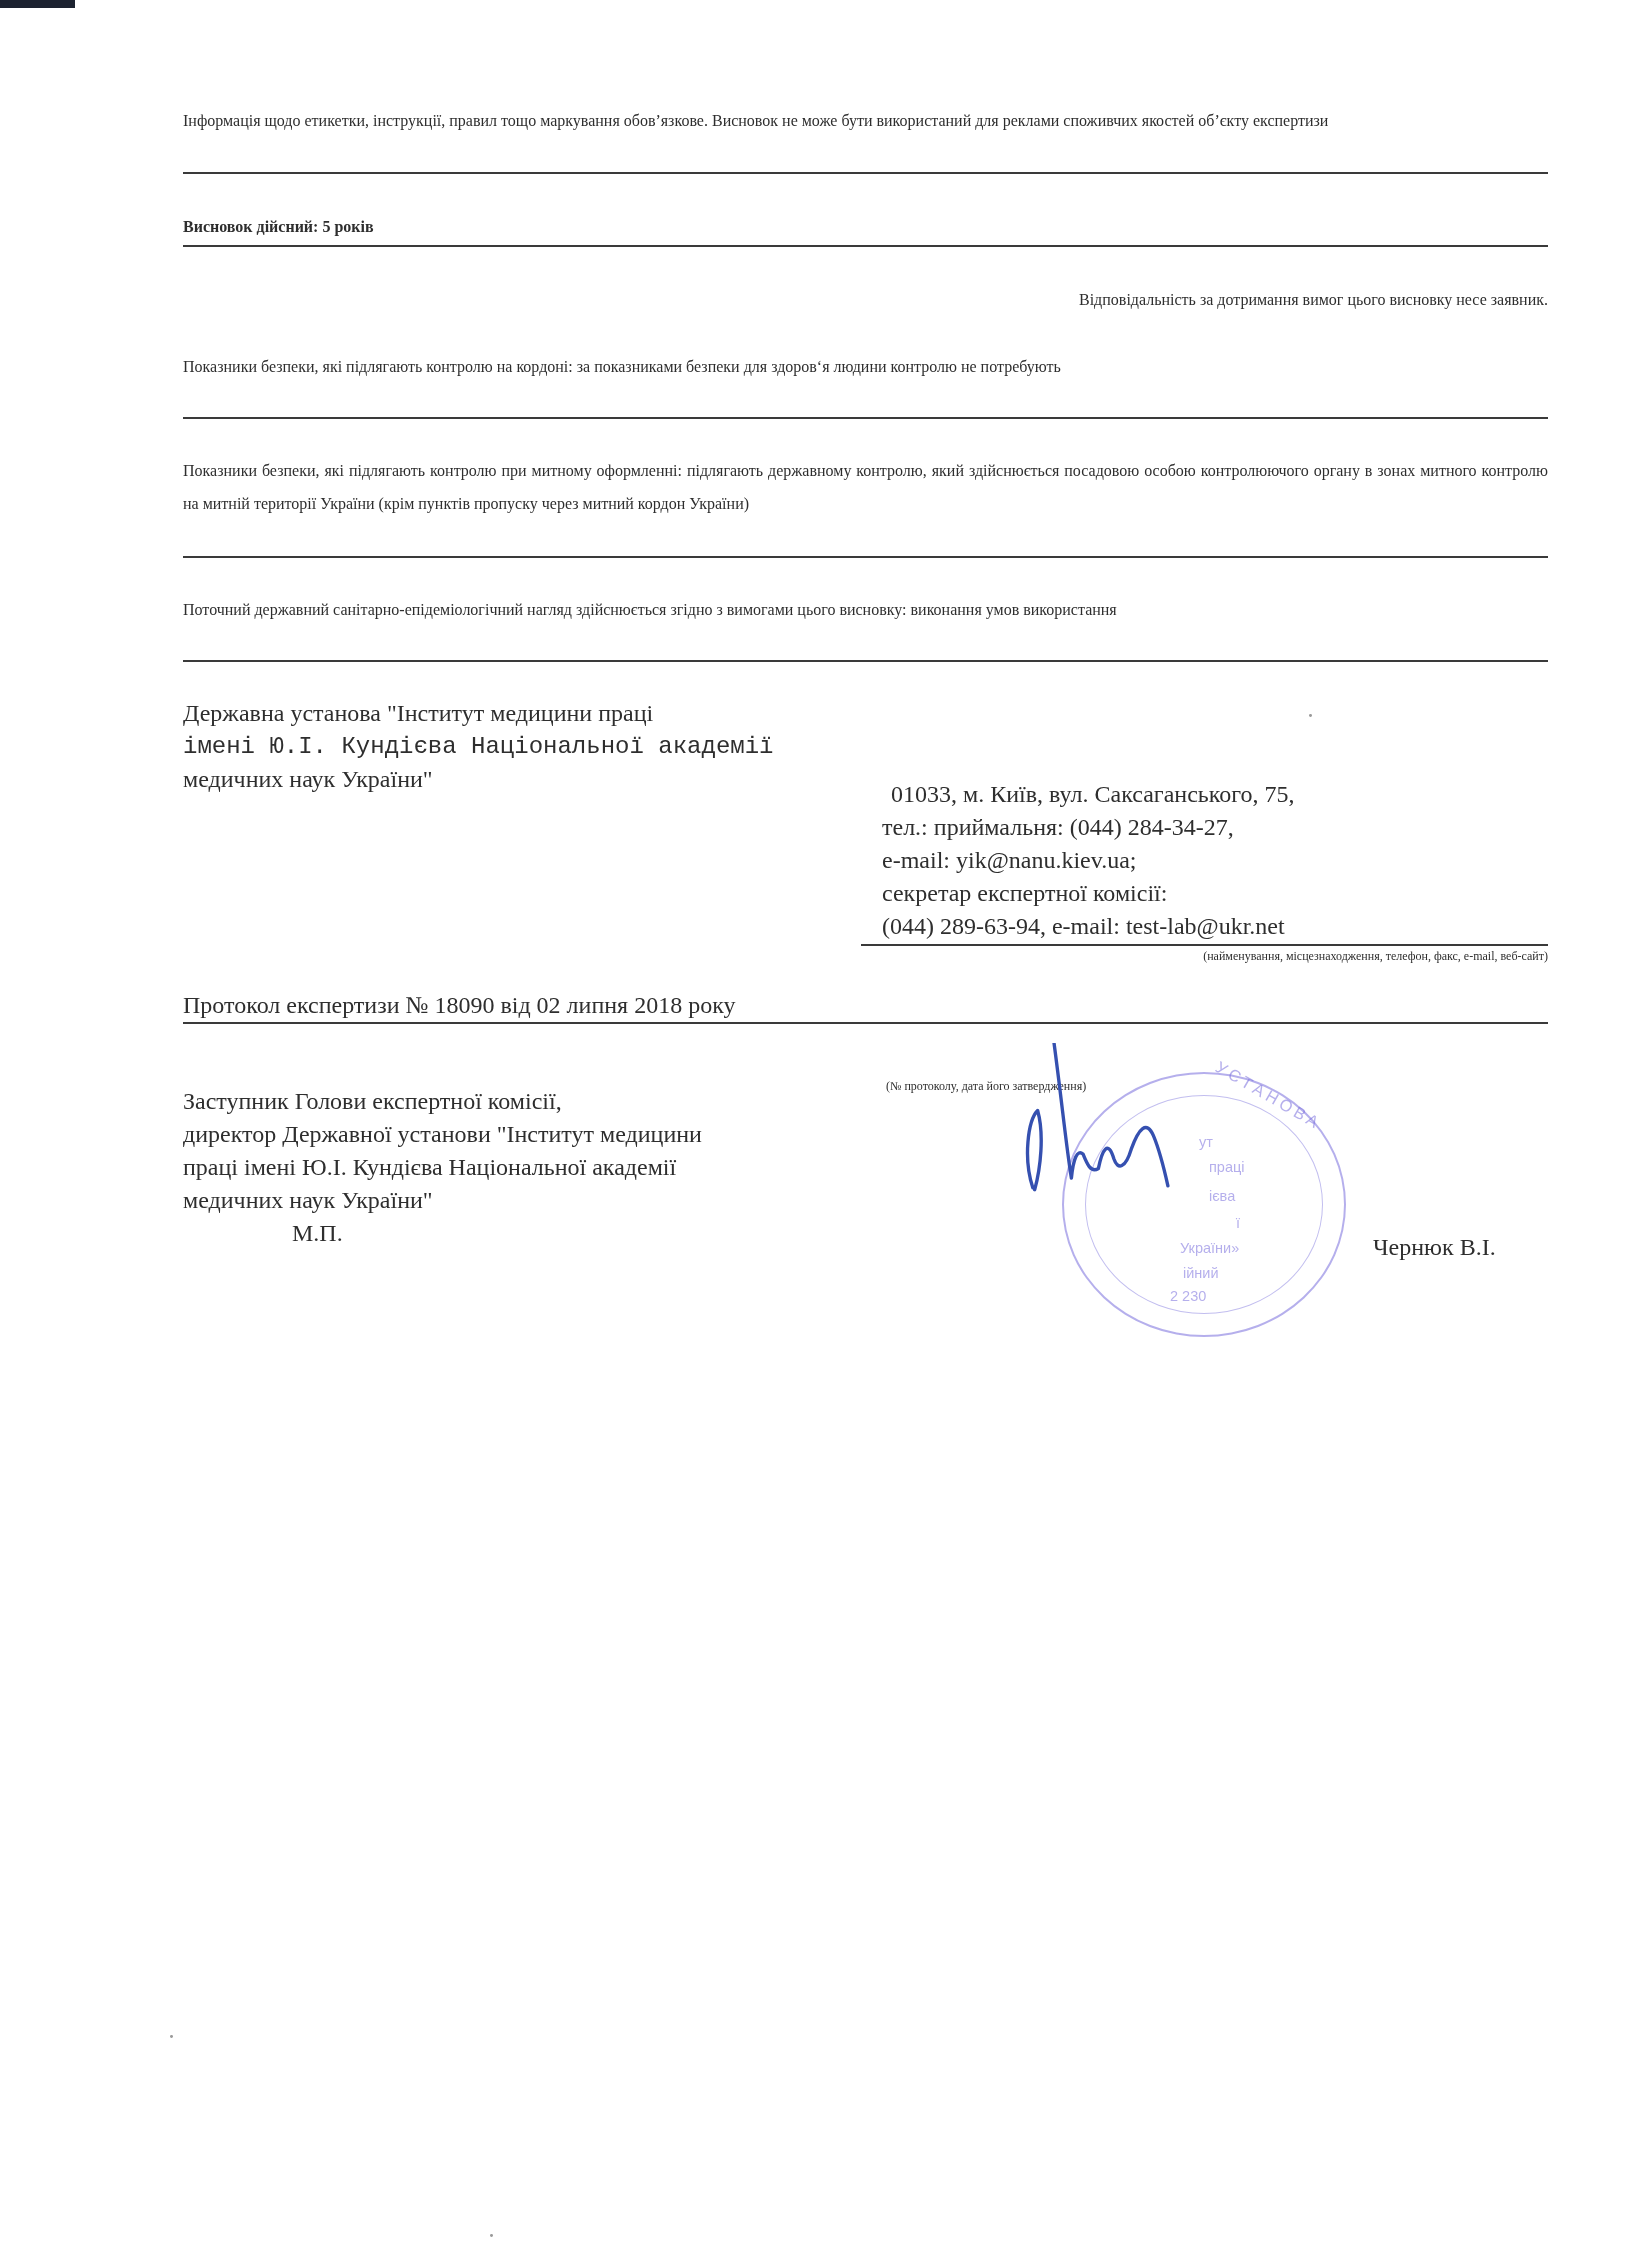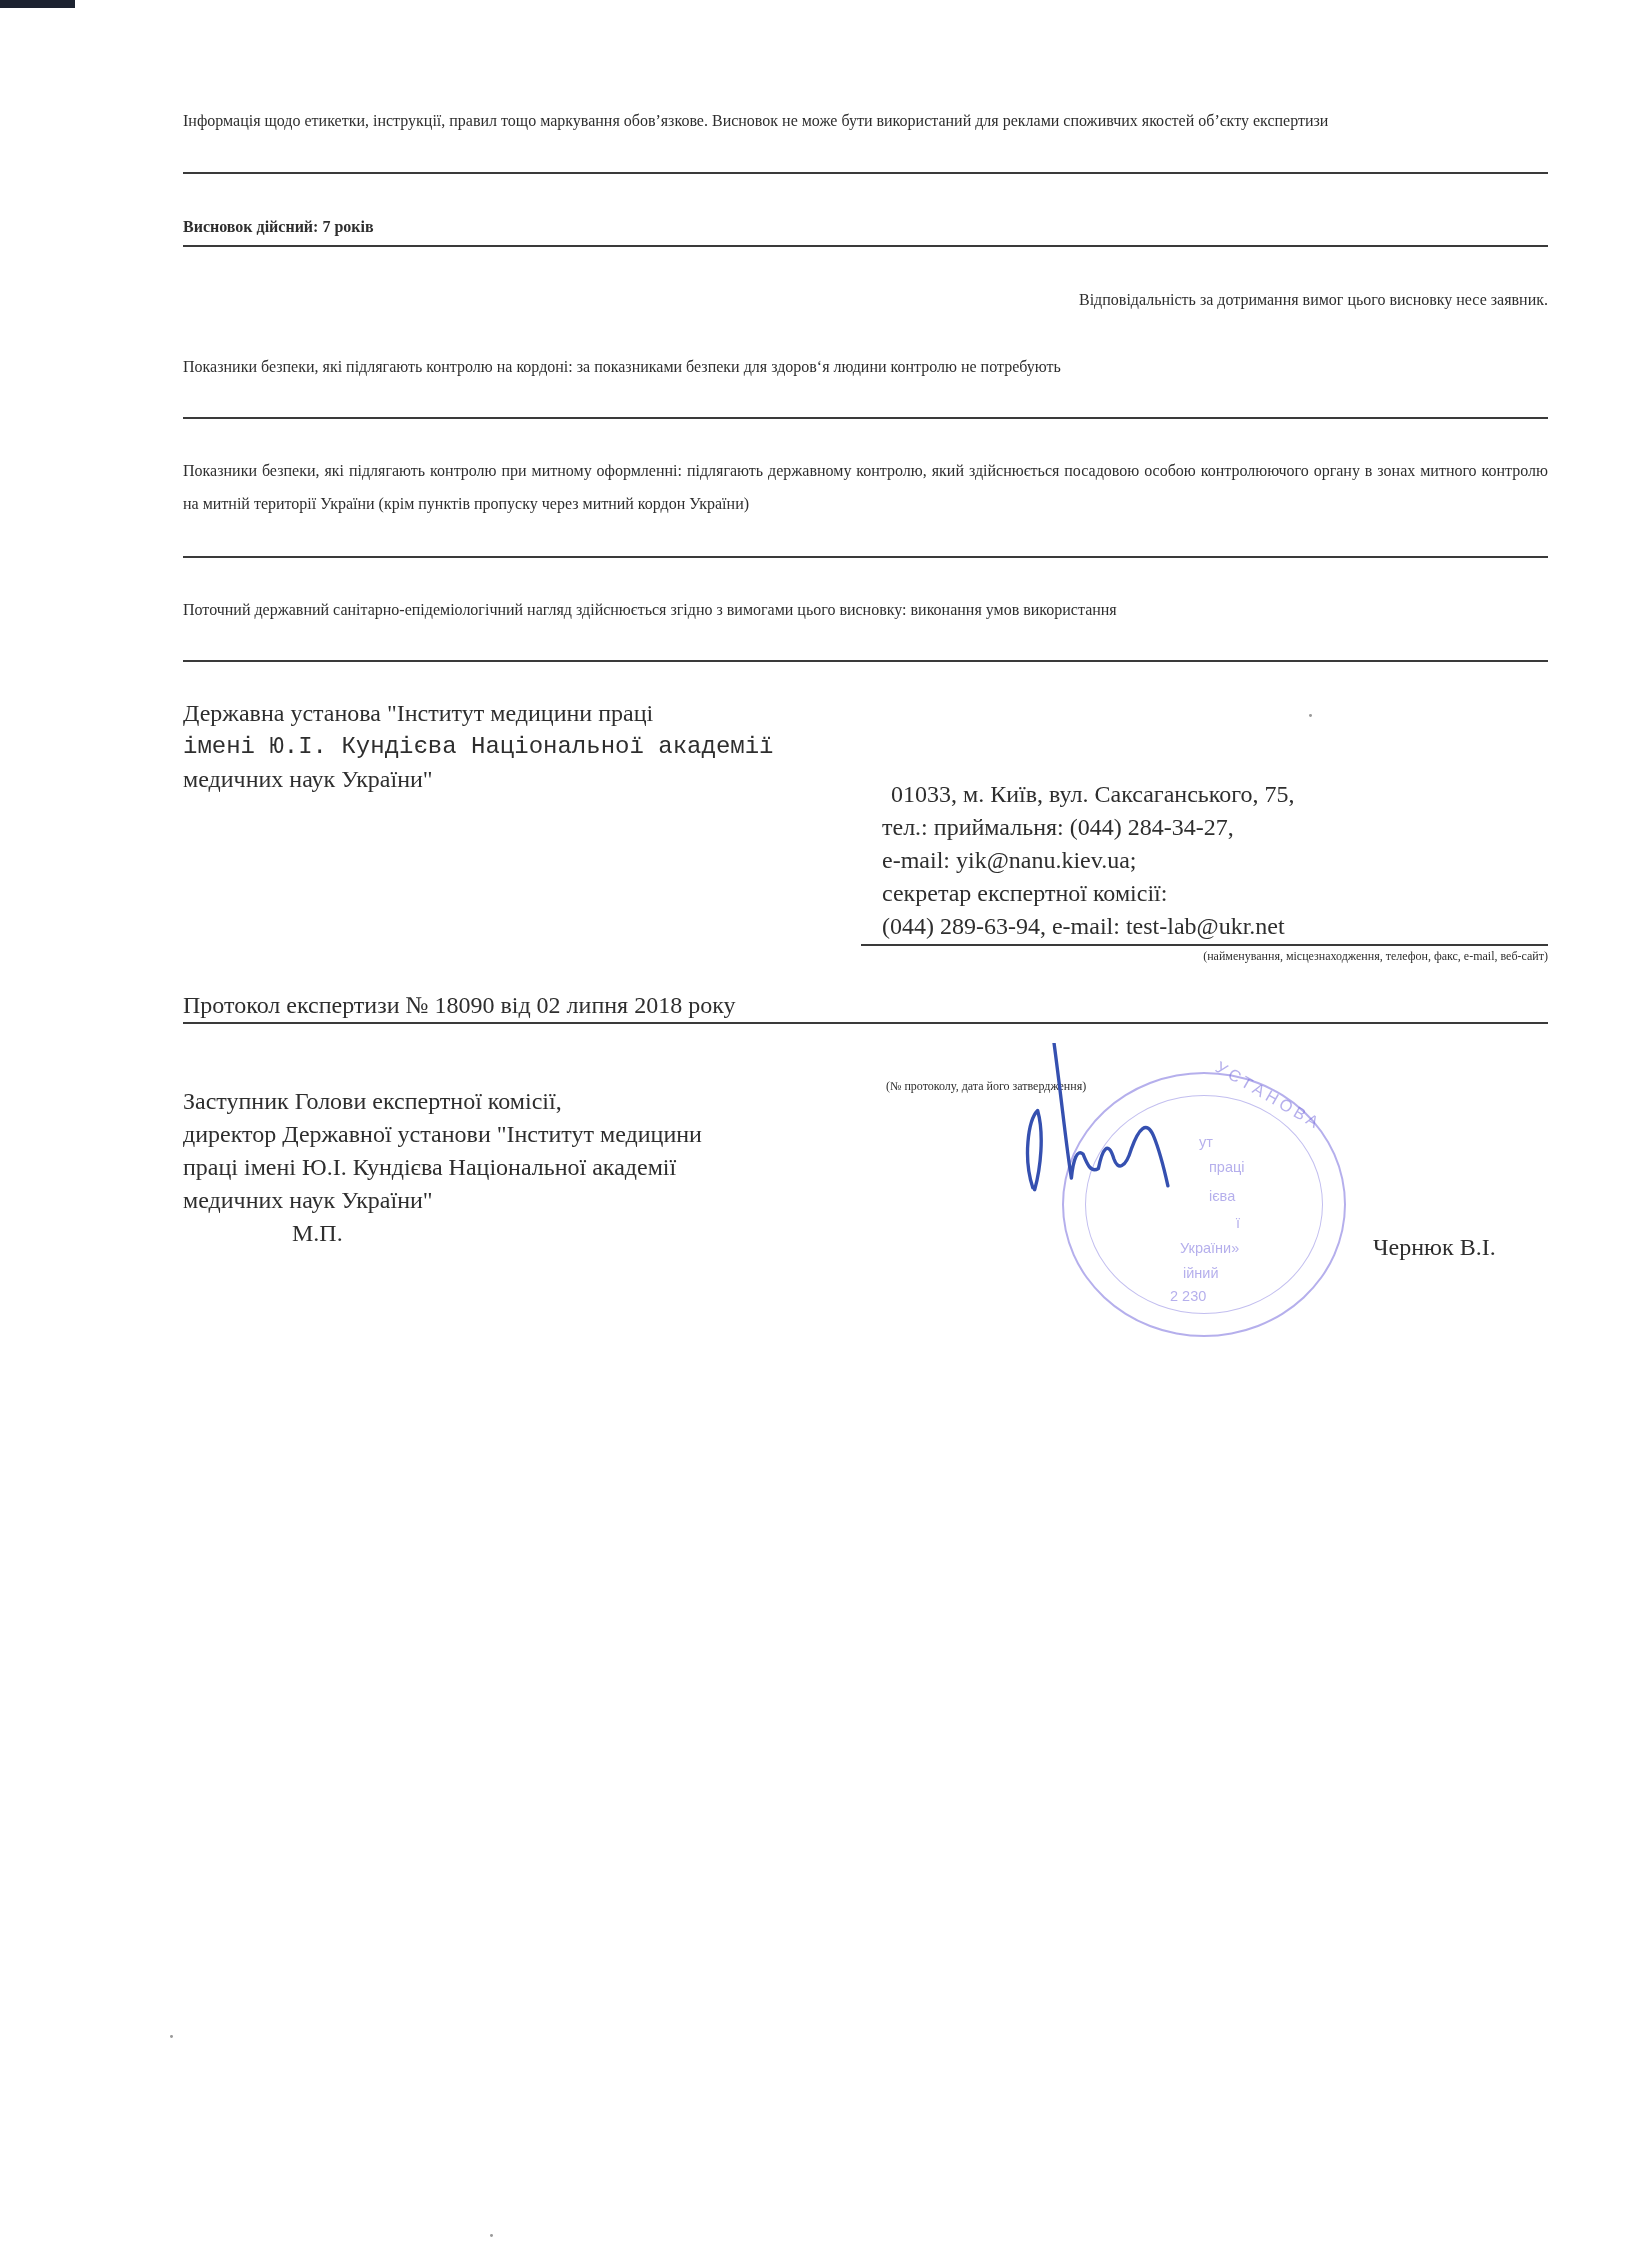--- a/index.html
+++ b/index.html
@@ -31,21 +31,21 @@
   .speck { position: absolute; width: 2.9px; height: 2.9px; background: #9a9a9a; border-radius: 50%; }
 </style>
 </head>
 <body>
 
 <div class="corner-mark"></div>
 
 <div class="block just" style="top:104px;">Інформація щодо етикетки, інструкції, правил тощо маркування обов’язкове. Висновок не може бути використаний для реклами споживчих якостей об’єкту експертизи</div>
 <div class="rule" style="top:172px;"></div>
 
-<div class="block bold" style="top:210px;">Висновок дійсний: 7 років</div>
+<div class="block bold" style="top:210px;">Висновок дійсний: 5 років</div>
 <div class="rule" style="top:245px;"></div>
 
 <div class="block" style="top:283px;text-align:right;">Відповідальність за дотримання вимог цього висновку несе заявник.</div>
 
 <div class="block just" style="top:350px;">Показники безпеки, які підлягають контролю на кордоні: за показниками безпеки для здоров‘я людини контролю не потребують</div>
 <div class="rule" style="top:417px;"></div>
 
 <div class="block just" style="top:454px;">Показники безпеки, які підлягають контролю при митному оформленні: підлягають державному контролю, який здійснюється посадовою особою контролюючого органу в зонах митного контролю на митній території України (крім пунктів пропуску через митний кордон України)</div>
 <div class="rule" style="top:556px;"></div>
 

